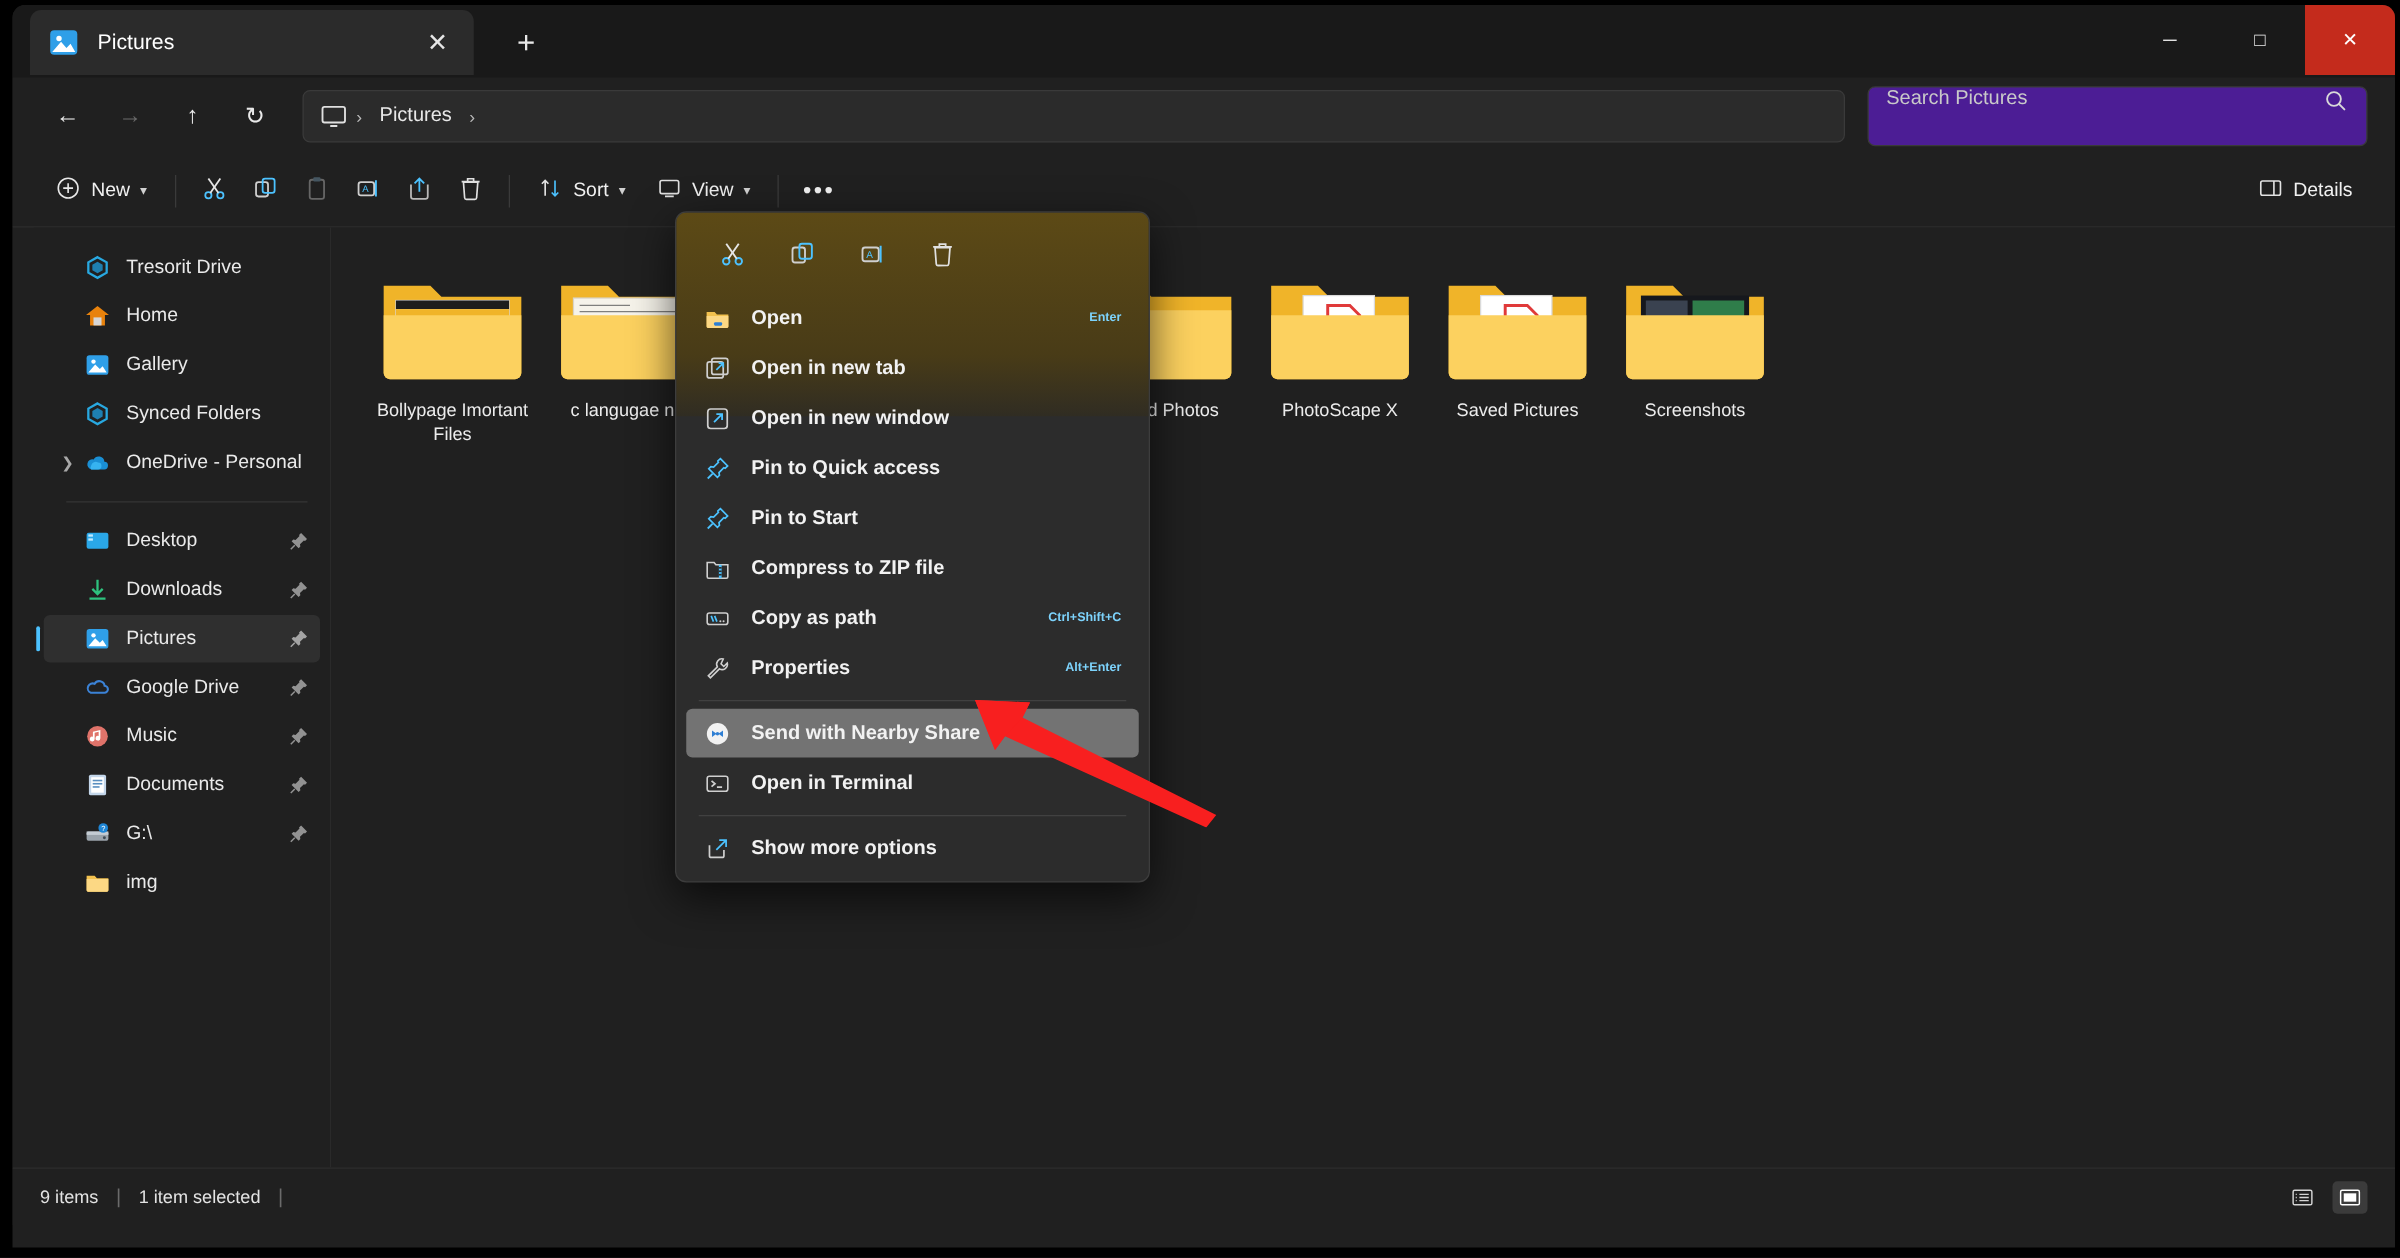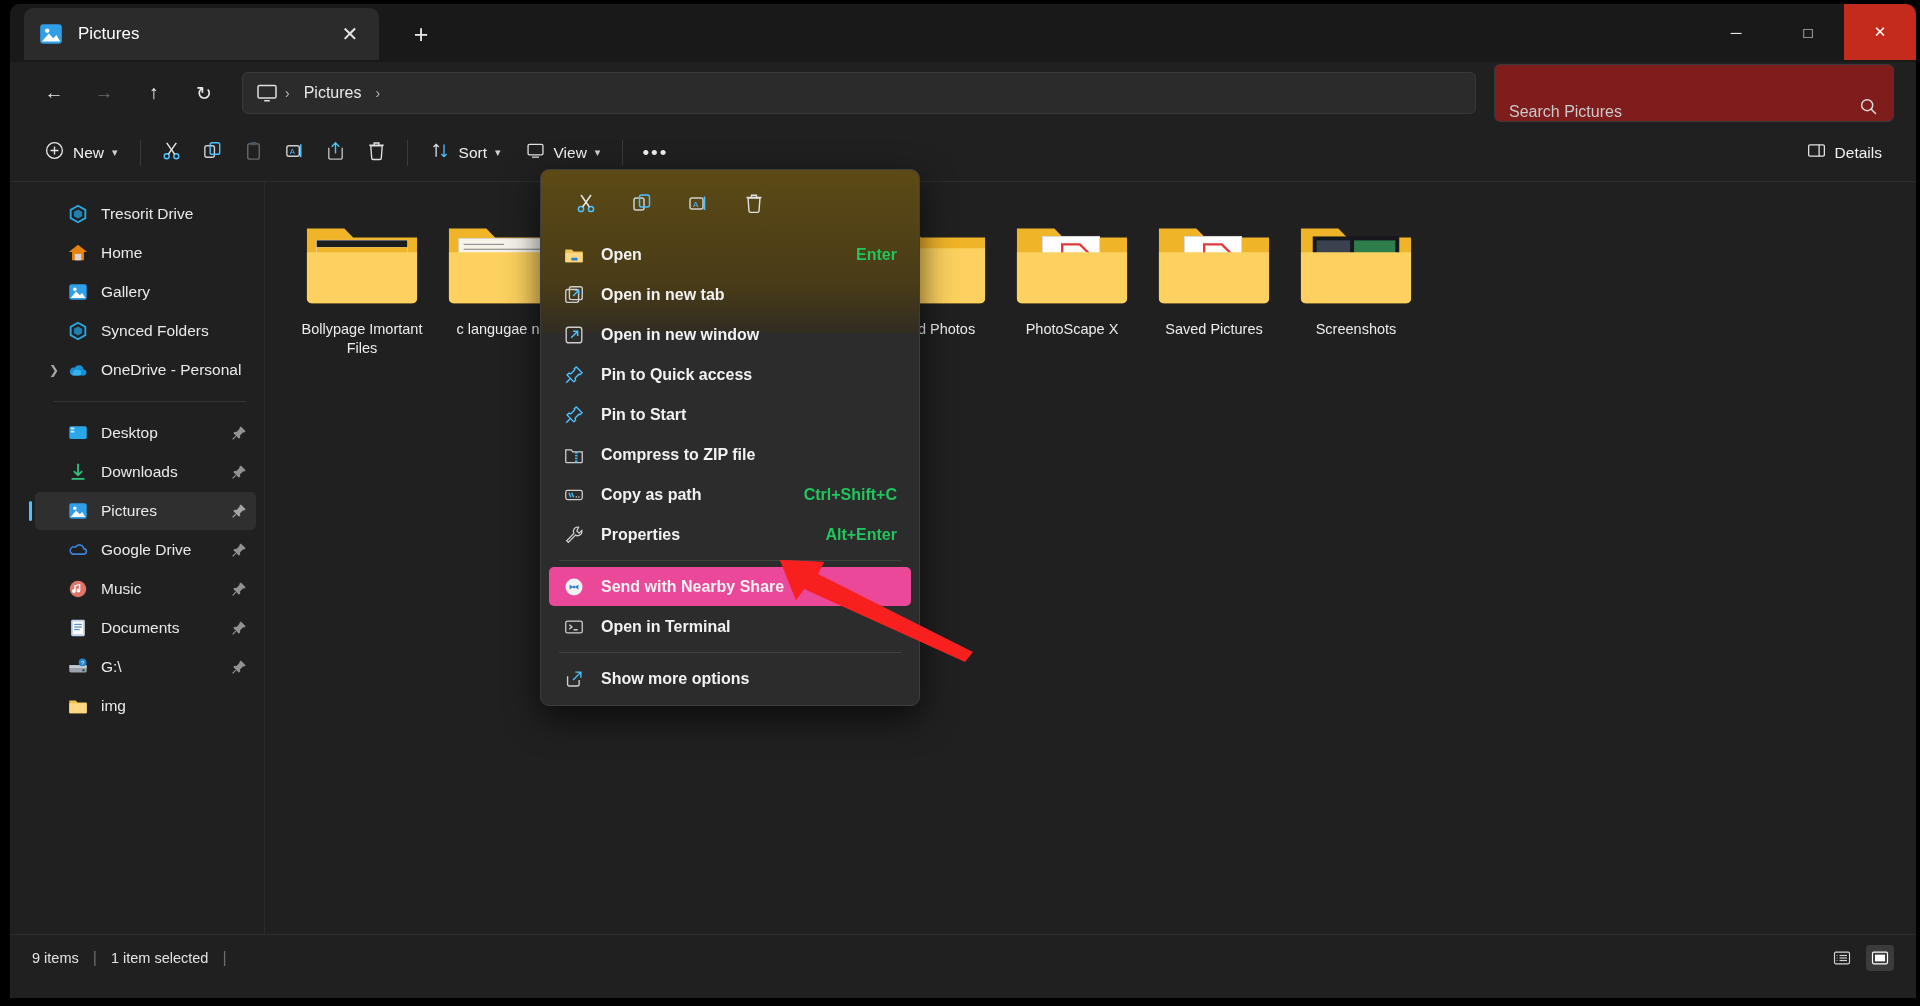--- a/index.html
+++ b/index.html
@@ -62,22 +62,22 @@
   .navbtn.disabled { color: #6a6a6a; }
   .crumbbar {
     flex: 1; height: 42px; background: #2b2b2b; border: 1px solid #3a3a3a;
     border-radius: 6px; display: flex; align-items: center; padding: 0 12px;
     margin-left: 10px; margin-right: 18px;
   }
   .crumb { color: #e8e8e8; font-size: 16px; padding: 4px 10px; border-radius: 4px; }
   .crumb-sep { color: #b9b9b9; font-size: 14px; padding: 0 4px; }
   .crumb-icon { width: 24px; height: 24px; margin-right: 2px; }
   .searchbox {
-    width: 400px; height: 58px; background: #7f1d1d; border: 1px solid #3a3a3a;
-    border-radius: 6px; display: flex; align-items: flex-end; padding: 0 14px;
+    width: 400px; height: 48px; background: #4c1d95; border: 1px solid #3a3a3a;
+    border-radius: 6px; display: flex; align-items: flex-start; padding: 0 14px;
   }
   .searchbox span.ph { flex: 1; color: #c9c9c9; font-size: 16px; }
 
   
   .cmdbar {
     height: 58px; background: #202020; border-bottom: 1px solid #2d2d2d;
     display: flex; align-items: center; padding: 0 22px; position: relative;
   }
   .cmd {
     height: 40px; display: flex; align-items: center; gap: 8px;
@@ -159,24 +159,24 @@
     position: relative; z-index: 2;
   }
   .ctx-iconbtn {
     width: 38px; height: 34px; display:flex; align-items:center; justify-content:center;
     border-radius: 5px;
   }
   .ctx-item {
     height: 39px; display: flex; align-items: center; padding: 0 14px;
     border-radius: 5px; margin: 1px 4px; position: relative; z-index: 2; font-weight: bold;
   }
-  .ctx-item.hover { background: #ec4899; }
+  .ctx-item.hover { background: #737373; }
   .ctx-ic { width: 22px; height: 22px; flex: 0 0 22px; margin-right: 16px; display:flex; align-items:center; justify-content:center;}
   .ctx-label { color: #f2f2f2; font-size: 16px; flex: 1; white-space: nowrap; }
-  .ctx-short { color: #22c55e; font-size: 16px; }
+  .ctx-short { color: #7dd3fc; font-size: 10px; }
   .ctx-sep { height: 1px; background: #414141; margin: 6px 14px; position: relative; z-index: 2; }
 
   
   .redbox {
     position: absolute; left: 422px; top: 176px; width: 112px; height: 158px;
     border: 5px solid #f81f1f; border-radius: 2px; z-index: 30; pointer-events:none;
   }
   .arrow-svg { position: absolute; left: 760px; top: 548px; z-index: 60; pointer-events: none; }
 </style>
 </head>

